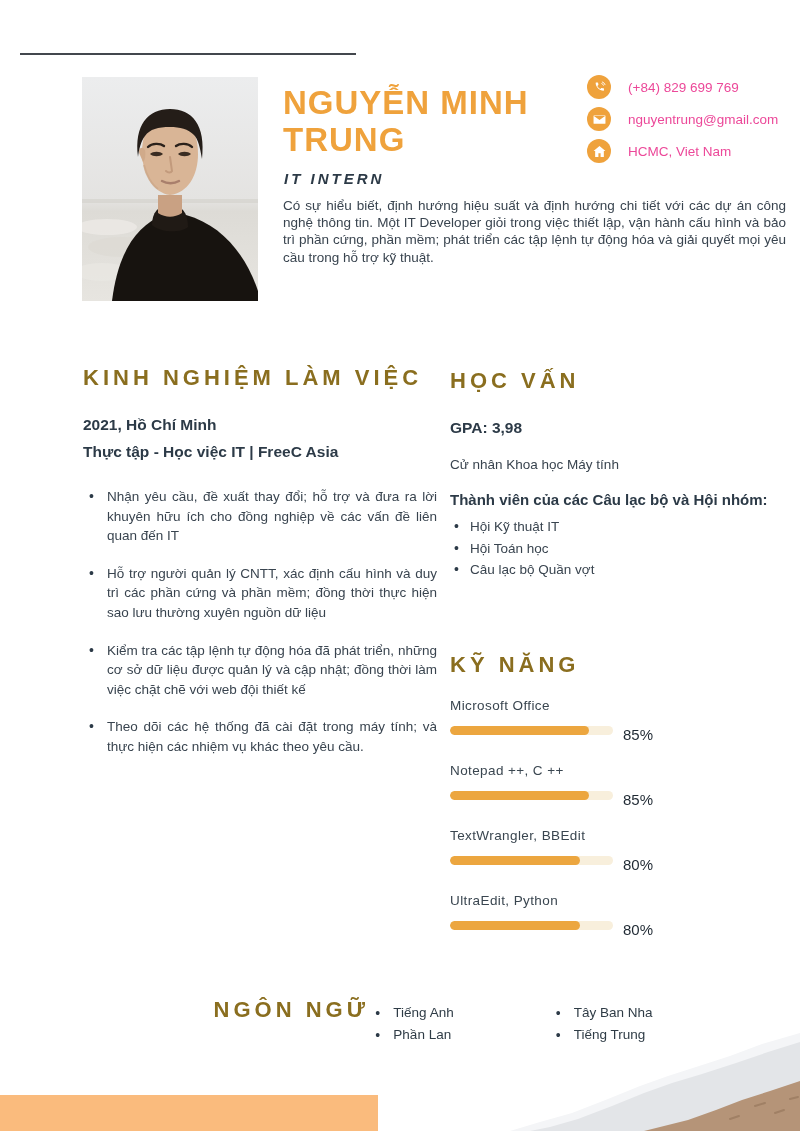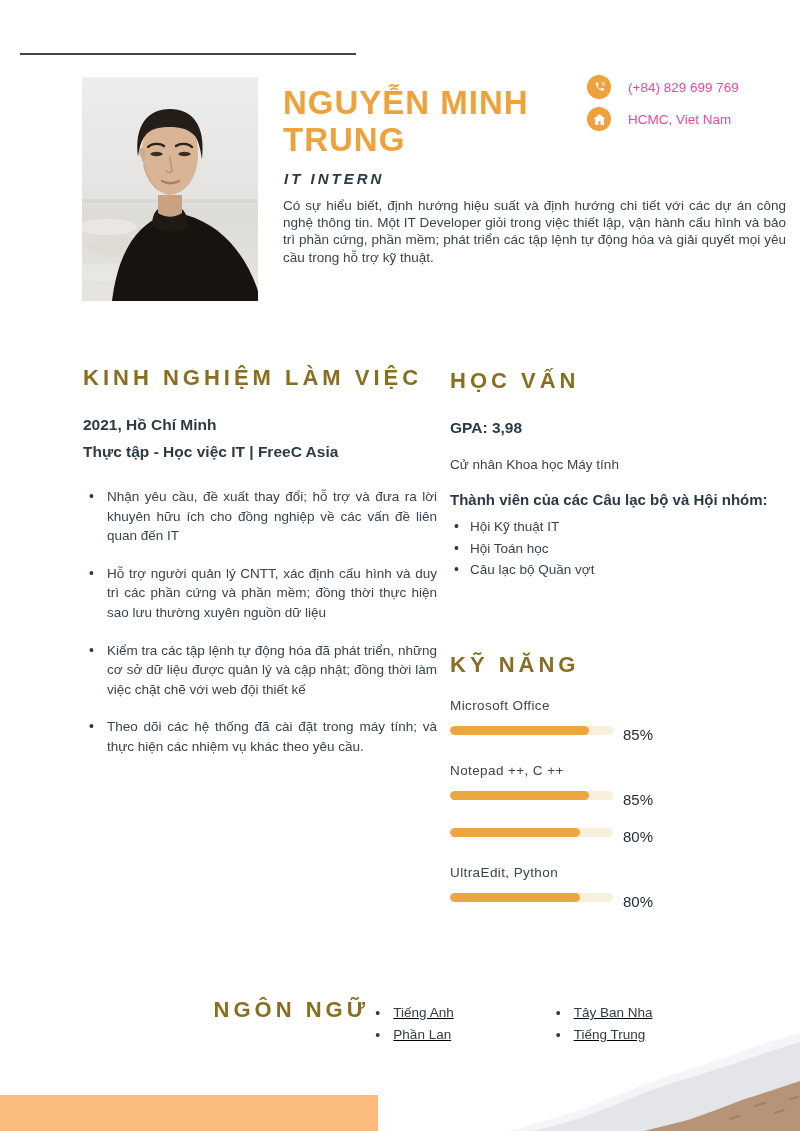--- a/index.html
+++ b/index.html
@@ -53,21 +53,21 @@
   .skill { margin-top:20px; }
   .skill-name { font-size:13.5px; color:#3A4650; letter-spacing:0.4px; }
   .skill-row { display:flex; align-items:flex-start; margin-top:13px; }
   .bar-track { width:163px; height:9px; border-radius:5px; background:#F8EFDC; overflow:hidden; }
   .bar-fill { height:100%; border-radius:5px; background:#ECA63F; }
   .skill-pct { margin-left:10px; font-size:15px; color:#1F2933; }
 
   
   .langs { position:absolute; left:80px; top:978px; width:706px; text-align:center; }
   .langs .sec-h { display:inline-block; }
-  .lang-cols { margin-top:24px; display:inline-flex; gap:100px; text-align:left;text-decoration:underline; }
+  .lang-cols { margin-top:24px; display:inline-flex; gap:100px; text-align:left; }
   .lang-cols ul { list-style:none; }
   .lang-cols li { position:relative; padding-left:20px; font-size:13.5px; line-height:22px; color:#2F3C46; }
   .lang-cols li::before { content:"•"; position:absolute; left:2px; top:0; color:#2C3A47; font-size:14px; }
 
   
   .footer-bar { position:absolute; left:0; top:1095px; width:378px; height:36px; background:#FABB7D; }
   .torn { position:absolute; left:500px; top:1021px; width:300px; height:110px; }
 </style>
 </head>
 <body>
@@ -128,20 +128,28 @@
             <path d="M7.8,9.3c1.4,2.7,3.6,4.9,6.3,6.3l2.1-2.1c0.3-0.3,0.7-0.3,1-0.2c1.1,0.4,2.2,0.6,3.4,0.6c0.5,0,0.9,0.4,0.9,0.9v3.3c0,0.5-0.4,0.9-0.9,0.9C12,19,4.4,11.4,4.4,2.8c0-0.5,0.4-0.9,0.9-0.9h3.3c0.5,0,0.9,0.4,0.9,0.9c0,1.2,0.2,2.3,0.6,3.4c0.1,0.3,0,0.7-0.2,1L7.8,9.3z" transform="scale(0.9) translate(1,1)"></path>
             <path d="M15.5,4.5 A5.5 5.5 0 0 1 19.5,8.5" stroke="#fff" stroke-width="1.6" fill="none"></path>
             <path d="M16.5,1.5 A8.5 8.5 0 0 1 22.5,7.5" stroke="#fff" stroke-width="1.6" fill="none"></path>
           </svg>
       </span>
       <span class="ctext">(+84) 829 699 769</span>
     </div>
     <div class="contact-row">
       <span class="cicon">
         <svg viewBox="0 0 24 24">
+            <path d="M2,4h20c0.6,0,1,0.4,1,1v14c0,0.6-0.4,1-1,1H2c-0.6,0-1-0.4-1-1V5C1,4.4,1.4,4,2,4z M12,13L23,5H1L12,13z"></path>
+          </svg>
+      </span>
+      <span class="ctext">nguyentrung@gmail.com</span>
+    </div>
+    <div class="contact-row">
+      <span class="cicon">
+        <svg viewBox="0 0 24 24">
             <path d="M12,2L1,11h3v11h6v-7h4v7h6V11h3L12,2z"></path>
           </svg>
       </span>
       <span class="ctext">HCMC, Viet Nam</span>
     </div>
   </div>
 
   <div class="summary">
     <p>Có sự hiểu biết, định hướng hiệu suất và định hướng chi tiết với các dự án công nghệ thông tin. Một IT Developer giỏi trong việc thiết lập, vận hành cấu hình và bảo trì phần cứng, phần mềm; phát triển các tập lệnh tự động hóa và giải quyết mọi yêu cầu trong hỗ trợ kỹ thuật.</p>
   </div>
@@ -191,20 +199,21 @@
       <div class="skill-name">Notepad ++, C ++</div>
       <div class="skill-row">
         <div class="bar-track">
           <div class="bar-fill" style="width: 85%;"></div>
         </div>
         <span class="skill-pct">85%</span>
       </div>
     </div>
 
     <div class="skill">
+      <div class="skill-name">TextWrangler, BBEdit</div>
       <div class="skill-row">
         <div class="bar-track">
           <div class="bar-fill" style="width: 80%;"></div>
         </div>
         <span class="skill-pct">80%</span>
       </div>
     </div>
 
     <div class="skill">
       <div class="skill-name">UltraEdit, Python</div>

